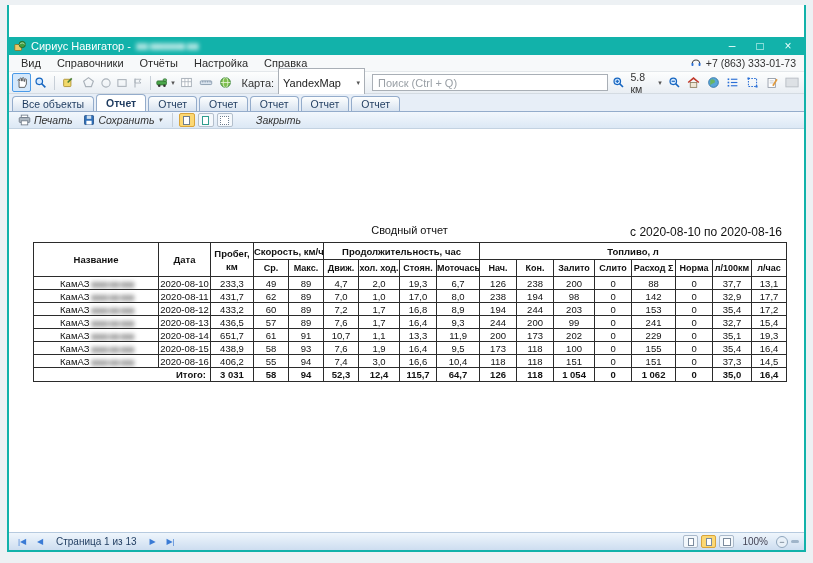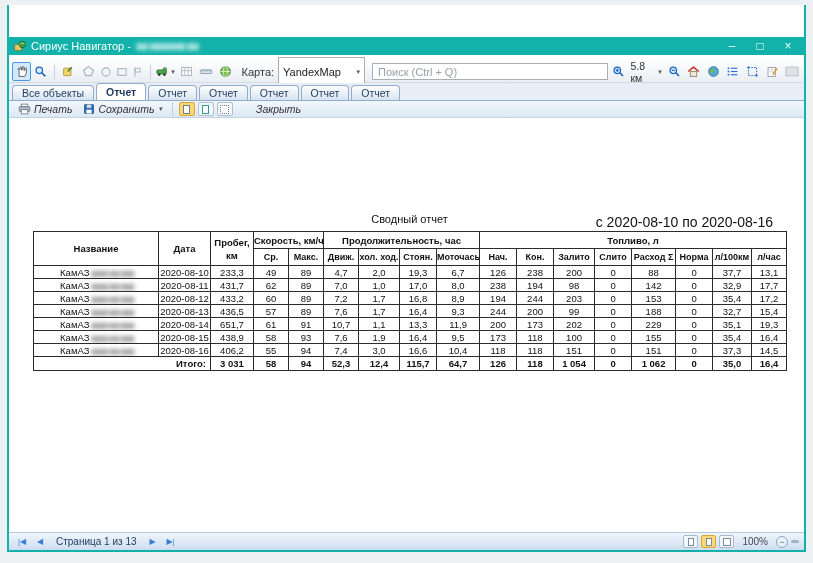--- a/index.html
+++ b/index.html
@@ -41,21 +41,21 @@
     font-size: 11px; color: #2b2b2b; padding: 0 4px;
   }
   .menu-item { padding: 0 8px; }
   .phone-box { margin-left: auto; display: flex; align-items: center; gap: 4px; font-size: 10.5px; color: #333; padding-right: 4px; }
   
   .toolbar {
     height: 22px; flex: 0 0 22px;
     background: linear-gradient(#fdfefe, #e9eef3);
     border-bottom: 1px solid #d4dbe2;
     display: flex; align-items: center; padding: 0 3px; gap: 1px;
-    font-size: 11px; color: #333; margin-top: 6px;
+    font-size: 11px; color: #333;
   }
   .tbtn { width: 21px; height: 19px; display: flex; align-items: center; justify-content: center; border: 1px solid transparent; border-radius: 2px; }
   .tbtn.selected { border-color: #4a9ae8; background: #d4e8fb; }
   .tbtn.narrow { width: 17px; }
   .tsep { width: 1px; height: 14px; background: #c7cfd7; margin: 0 3px; flex: 0 0 1px; }
   .drop-arrow { font-size: 7px; color: #555; margin-left: 1px; }
   .map-label { margin: 0 3px 0 6px; }
   .combo {
     width: 98px; height: 29px; background: #fff; border: 1px solid #a9afb6;
     display: flex; align-items: center; font-size: 11px; padding: 0 4px; color: #222;
@@ -95,21 +95,21 @@
   .mini-btn { width: 16px; height: 14px; border: 1px solid #b3bfcc; border-radius: 2px; background: #f4f8fc; display: flex; align-items: center; justify-content: center; }
   .mini-btn.active { background: #fcd873; border-color: #d8a43b; }
   .mini-glyph { width: 7px; height: 9px; border: 1px solid #6d7d8f; background: #fff; }
   .mini-glyph.teal { border-color: #2f9d8e; }
   .mini-glyph.arrows { width: 9px; height: 9px; border: 1px dotted #6d7d8f; }
   
   .content { flex: 1 1 auto; background: #fff; position: relative; overflow: hidden; }
   .report { position: absolute; left: 24px; top: 95px; width: 753px; }
   .report-title-row { position: relative; height: 15px; margin-bottom: 3px; }
   .report-title { position: absolute; left: 0; right: 0; text-align: center; font-size: 11px; font-weight: normal; color: #111; }
-  .report-period { position: absolute; right: 13px; top: 1px; font-size: 14px; color: #111; }
+  .report-period { position: absolute; right: 4px; top: 1px; font-size: 12px; color: #111; }
   table.report-table { border-collapse: collapse; table-layout: fixed; width: 753px; }
   .report-table th, .report-table td {
     border: 1px solid #2b2b2b; text-align: center; overflow: hidden; white-space: nowrap; padding: 0;
   }
   .report-table th { font-size: 9.5px; font-weight: bold; height: 17px; color: #111; }
   .report-table th.sub { font-size: 9px; height: 17px; }
   .report-table th.wrap { white-space: normal; line-height: 13px; }
   .report-table td { font-size: 9.5px; height: 13px; color: #111; }
   .report-table td.name { text-align: center; padding-left: 2px; }
   .report-table td .redacted { color: #9a9a9a; filter: blur(2px); font-size: 8px; }
@@ -147,20 +147,35 @@
     </svg>
     <span>Сириус Навигатор -</span>
     <span class="redacted">▮▮▮ ▮▮▮▮▮▮▮▮▮ ▮▮▮</span>
     <div class="win-controls">
       <span class="win-btn">–</span>
       <span class="win-btn">□</span>
       <span class="win-btn">×</span>
     </div>
   </div>
 
+  <div class="menubar">
+    <span class="menu-item">Вид</span>
+    <span class="menu-item">Справочники</span>
+    <span class="menu-item">Отчёты</span>
+    <span class="menu-item">Настройка</span>
+    <span class="menu-item">Справка</span>
+    <span class="phone-box">
+      <svg width="12" height="12" viewBox="0 0 16 16">
+        <path d="M3 9 A5 5 0 0 1 13 9" fill="none" stroke="#444" stroke-width="1.6"></path>
+        <rect x="2" y="8" width="2.6" height="4" rx="1" fill="#2a6fd6"></rect>
+        <rect x="11.4" y="8" width="2.6" height="4" rx="1" fill="#2a6fd6"></rect>
+      </svg>
+      <span>+7 (863) 333-01-73</span>
+    </span>
+  </div>
 
   <div class="toolbar">
     <span class="tbtn selected">
       <svg width="13" height="13" viewBox="0 0 16 16">
         <path d="M5 14 V7 l-1.5-2 1-1 1.5 2 V3.5 a1 1 0 0 1 2 0 V6 h1 V3 a1 1 0 0 1 2 0 v3.5 h1 V4.5 a1 1 0 0 1 2 0 V10 l-2 4 z" fill="#fff" stroke="#444" stroke-width="1"></path>
       </svg>
     </span>
     <span class="tbtn">
       <svg width="13" height="13" viewBox="0 0 16 16">
         <circle cx="6.5" cy="6.5" r="4" fill="#d6eaff" stroke="#1565c0" stroke-width="1.5"></circle>
@@ -458,21 +473,21 @@
               <td>57</td>
               <td>89</td>
               <td>7,6</td>
               <td>1,7</td>
               <td>16,4</td>
               <td>9,3</td>
               <td>244</td>
               <td>200</td>
               <td>99</td>
               <td>0</td>
-              <td>188</td>
+              <td>241</td>
               <td>0</td>
               <td>32,7</td>
               <td>15,4</td>
             </tr>
             <tr>
               <td class="name"><span>КамАЗ</span><span class="redacted"> ▮▮▮▮▮ ▮▮▮ ▮▮▮▮</span></td>
               <td>2020-08-14</td>
               <td>651,7</td>
               <td>61</td>
               <td>91</td>

